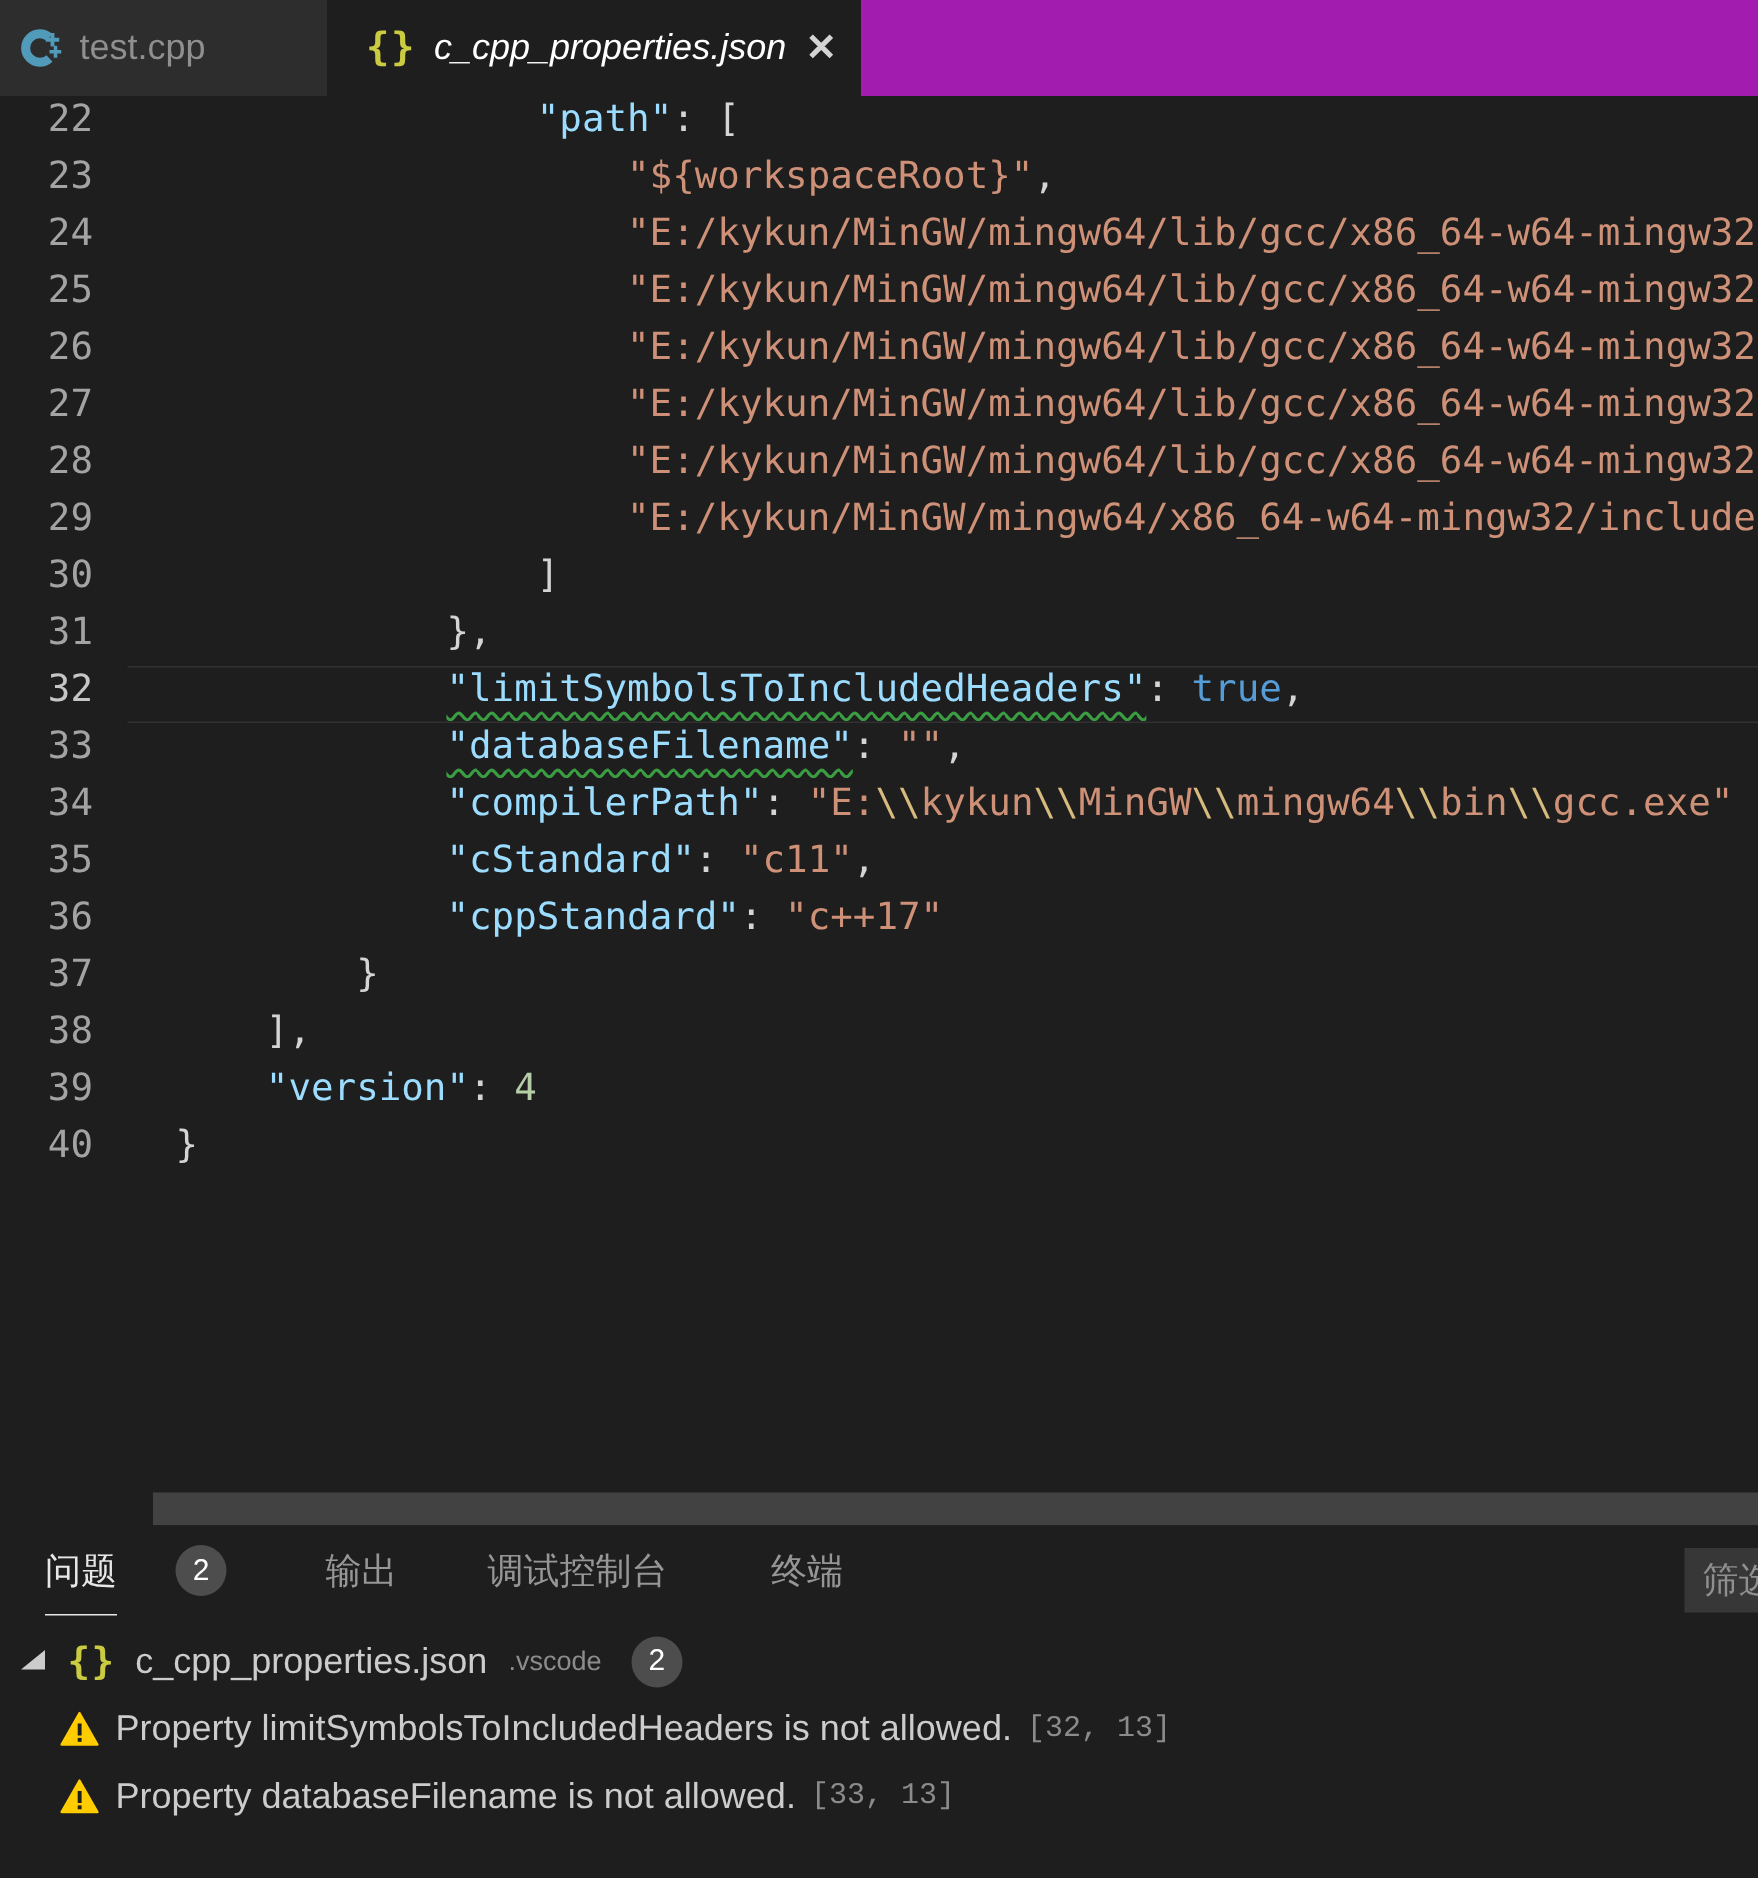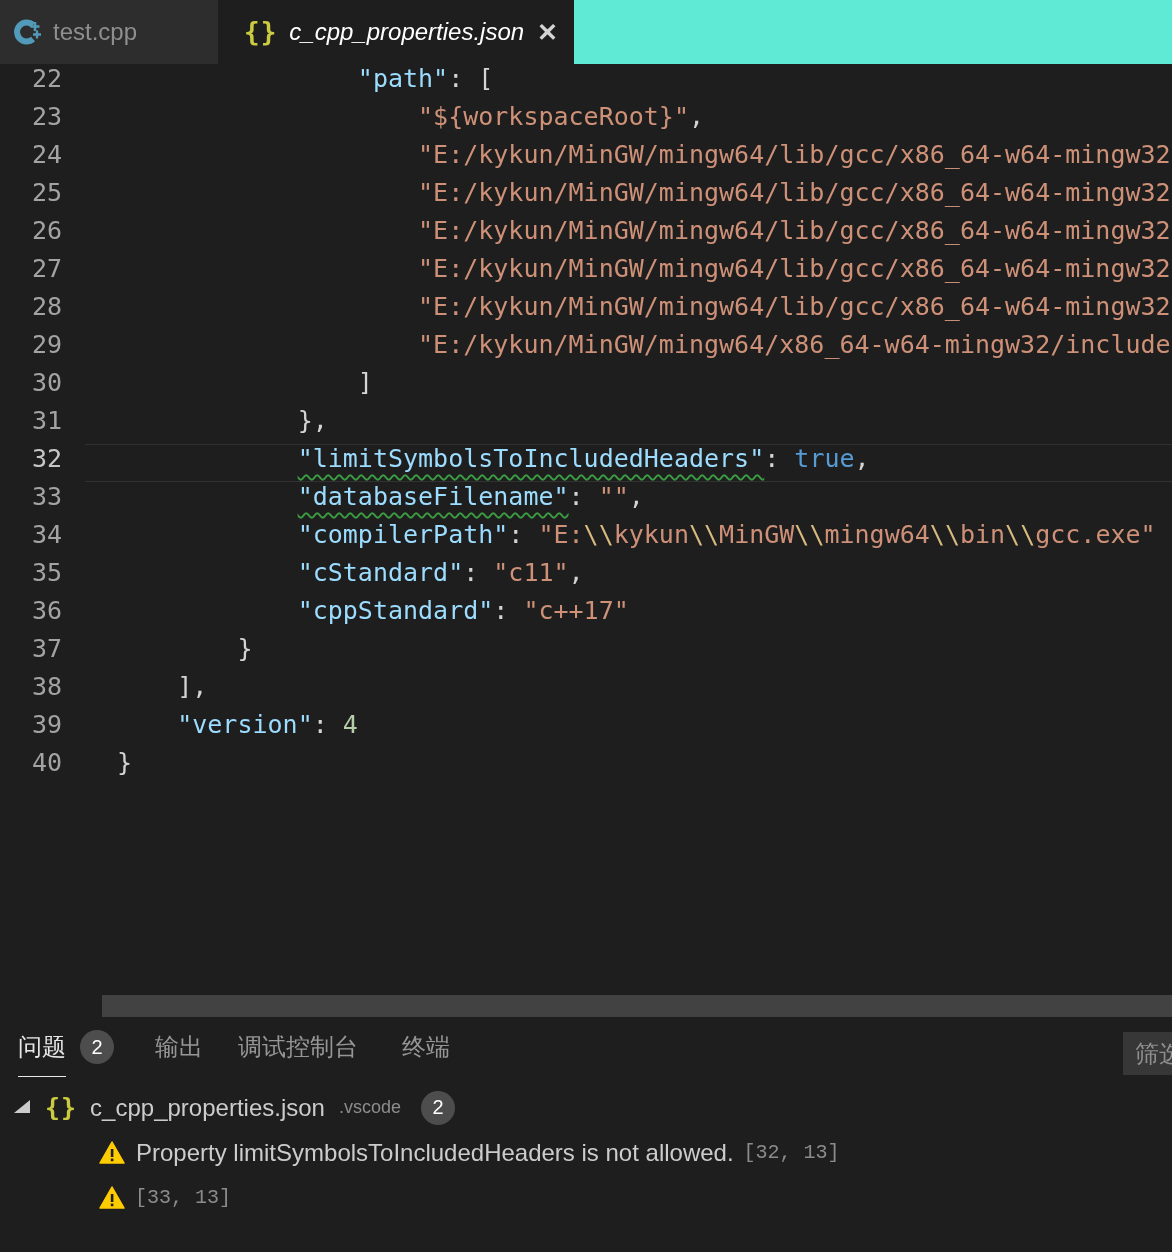--- a/index.html
+++ b/index.html
@@ -2,21 +2,21 @@
 <html><head>
 <meta charset="utf-8">
 <style>
   html,body{margin:0;padding:0;}
   body{
     width:1172px;height:1252px;position:relative;overflow:hidden;
     background:#1e1e1e;font-family:"Liberation Sans",sans-serif;
     -webkit-font-smoothing:antialiased;
   }
   
-  .tabbar{height:64px;background:#5eead4;display:flex;align-items:stretch;}
+  .tabbar{height:64px;background:#a21caf;display:flex;align-items:stretch;}
   .tab{display:flex;align-items:center;box-sizing:border-box;cursor:pointer;}
   .tab.inactive{width:218px;background:#2d2d2d;padding-left:13px;}
   .tab.active{width:356px;background:#1e1e1e;padding-left:26px;}
   .tab-title{font-size:24px;margin-left:12px;white-space:nowrap;}
   .tab.inactive .tab-title{color:#8f8f8f;}
   .tab.active .tab-title{color:#ffffff;font-style:italic;}
   .json-icon{color:#cbcb41;font:bold 26px "DejaVu Sans Mono",monospace;letter-spacing:1px;}
   .close-x{margin-left:auto;margin-right:16px;color:#d4d4d4;font-size:25px;font-weight:bold;cursor:pointer;}
   
   .editor{position:absolute;top:64px;left:0;width:1172px;height:953px;overflow:hidden;background:#1e1e1e;}
@@ -35,39 +35,39 @@
   .tk-punct{color:#d4d4d4;}
   .tk-kw{color:#569cd6;}
   .tk-num{color:#b5cea8;}
   .tk-esc{color:#d7ba7d;}
   .sq{text-decoration-line:underline;text-decoration-style:wavy;text-decoration-color:#3a9d42;
       text-decoration-thickness:1.5px;text-underline-offset:7px;text-decoration-skip-ink:none;}
   .hscroll{position:absolute;left:0;bottom:0;width:1172px;height:22px;}
   .hscroll .thumb{position:absolute;left:102px;top:0;width:1070px;height:22px;background:#424242;}
   
   .panel{position:absolute;top:1017px;left:0;width:1172px;height:235px;background:#1e1e1e;}
-  .ptabs{height:60px;display:flex;align-items:center;padding-left:18px;position:relative;}
+  .ptabs{height:60px;display:flex;align-items:center;padding-left:30px;position:relative;gap:25px;}
   .ptab{height:60px;display:flex;align-items:center;font-size:24px;color:#969696;box-sizing:border-box;cursor:pointer;}
   .ptab.active{color:#e7e7e7;border-bottom:1px solid #e7e7e7;}
   .badge{min-width:34px;height:34px;border-radius:17px;background:#4d4d4d;color:#ffffff;
     font-size:20px;display:flex;align-items:center;justify-content:center;box-sizing:border-box;padding:0 6px;}
   .ptab-badge{margin-left:14px;}
   .m-output{margin-left:41px;} .m-debug{margin-left:35px;} .m-term{margin-left:44px;}
   .filter{position:absolute;left:1123px;top:15px;width:120px;height:43px;background:#373737;border:none;
     color:#bbbbbb;font-size:24px;font-family:"Liberation Sans",sans-serif;padding:0 0 0 12px;box-sizing:border-box;outline:none;}
   .filter::placeholder{color:#8f8f8f;}
   .tree{margin-top:8px;}
   .trow{height:45px;display:flex;align-items:center;}
   .row-parent{padding-left:14px;cursor:pointer;}
   .twistie{width:0;height:0;border-left:16px solid transparent;border-bottom:13px solid #cccccc;margin-top:-2px;}
   .row-parent .json-icon{margin-left:15px;font-size:25px;}
   .tree-file{margin-left:13px;color:#cccccc;font-size:24px;}
   .tree-folder{margin-left:14px;color:#8c8c8c;font-size:18px;}
   .tree-badge{margin-left:20px;}
-  .row-problem{padding-left:99px;cursor:pointer;}
+  .row-problem{padding-left:40px;cursor:pointer;}
   .warn-svg{flex:0 0 auto;}
   .msg{margin-left:11px;color:#cccccc;font-size:24px;white-space:nowrap;}
   .loc{margin-left:10px;color:#8b8b8b;font-size:20px;white-space:nowrap;font-family:Liberation Mono, monospace;}
 </style>
 </head>
 <body>
 
 <div class="tabbar">
   <div class="tab inactive">
     <svg class="cpp-svg" width="28" height="28" viewBox="0 0 28 28">
@@ -147,16 +147,17 @@
       <span class="msg">Property limitSymbolsToIncludedHeaders is not allowed.</span>
       <span class="loc">[32, 13]</span>
     </div>
 
     <div class="trow row-problem">
       <svg class="warn-svg" width="26" height="24" viewBox="0 0 26 24">
         <path d="M13 1 L25 22 H1 Z" fill="#fc0" stroke="#fc0" stroke-width="1.5" stroke-linejoin="round"></path>
         <rect x="11.8" y="8" width="2.6" height="8" fill="#1e1e1e"></rect>
         <rect x="11.8" y="17.6" width="2.6" height="2.6" fill="#1e1e1e"></rect>
       </svg>
+      <span class="msg">Property databaseFilename is not allowed.</span>
       <span class="loc">[33, 13]</span>
     </div>
   </div>
 </div>
 
 </body></html>

